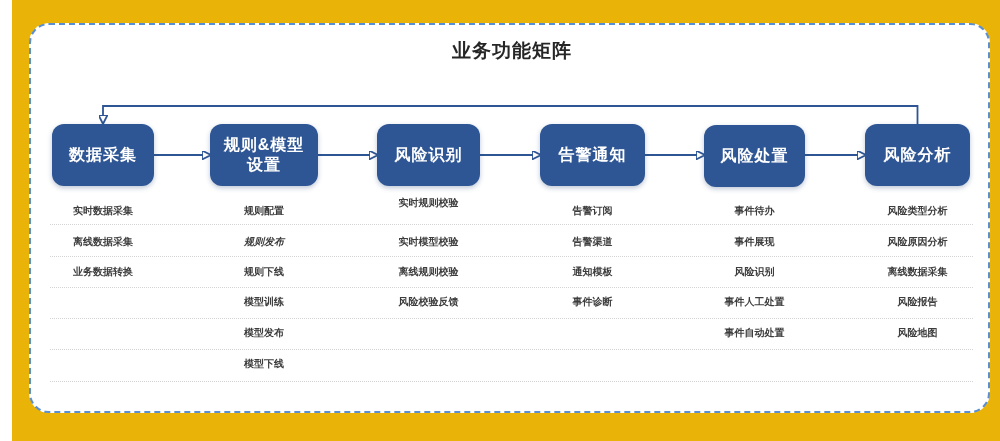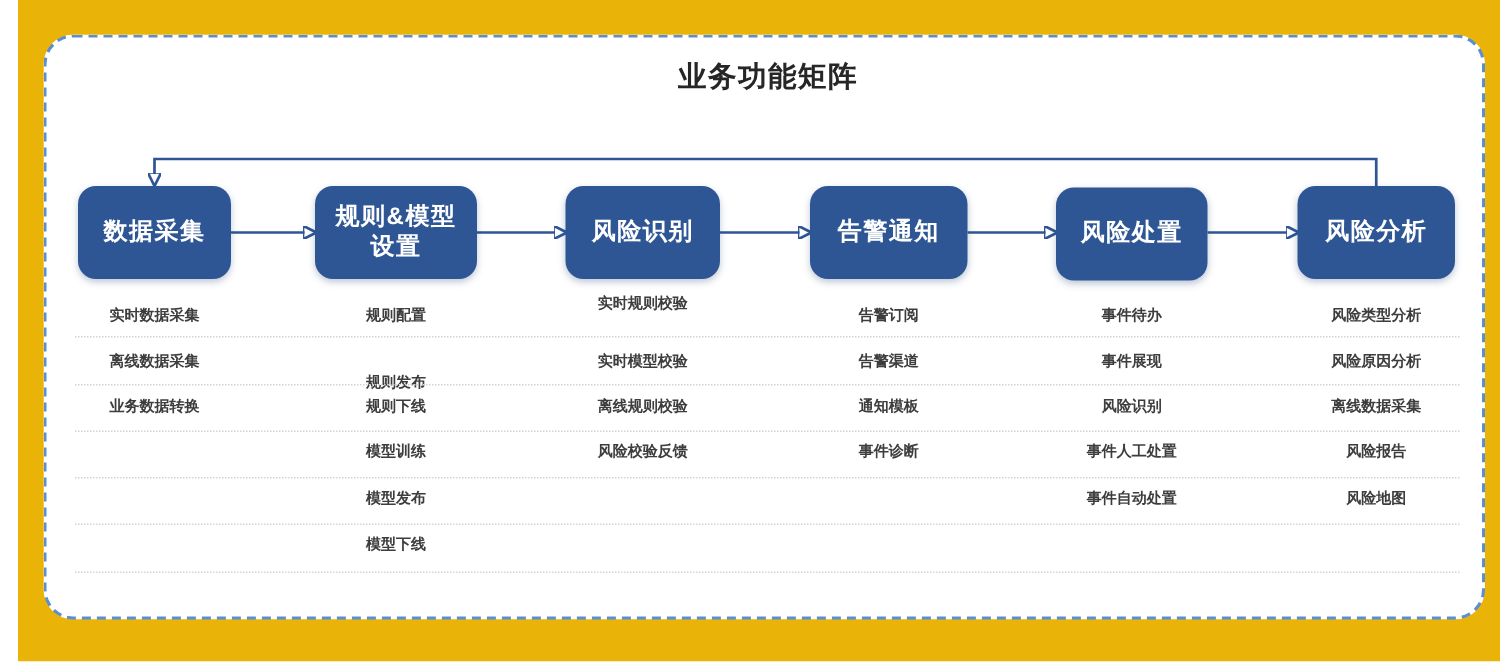--- a/index.html
+++ b/index.html
@@ -110,21 +110,21 @@
   </svg>
 
   <div id="matrix-columns">
       <div class="node" style="left: 40px; top: 124px; width: 102px; height: 62px;"><span>数据采集</span></div>
       <div class="matrix-item" style="left: 6px; top: 200px; width: 170px;">实时数据采集</div>
       <div class="matrix-item" style="left: 6px; top: 231px; width: 170px;">离线数据采集</div>
       <div class="matrix-item" style="left: 6px; top: 261px; width: 170px;">业务数据转换</div>
       <div class="node" style="left: 198px; top: 124px; width: 108px; height: 62px;"><span>规则&amp;模型
 设置</span></div>
       <div class="matrix-item" style="left: 167px; top: 200px; width: 170px;">规则配置</div>
-      <div class="matrix-item" style="left: 167px; top: 245px; width: 170px;">规则发布</div>
+      <div class="matrix-item" style="left: 167px; top: 231px; width: 170px; font-style: italic;">规则发布</div>
       <div class="matrix-item" style="left: 167px; top: 261px; width: 170px;">规则下线</div>
       <div class="matrix-item" style="left: 167px; top: 291px; width: 170px;">模型训练</div>
       <div class="matrix-item" style="left: 167px; top: 322px; width: 170px;">模型发布</div>
       <div class="matrix-item" style="left: 167px; top: 353px; width: 170px;">模型下线</div>
       <div class="node" style="left: 365px; top: 124px; width: 103px; height: 62px;"><span>风险识别</span></div>
       <div class="matrix-item" style="left: 331.5px; top: 192px; width: 170px;">实时规则校验</div>
       <div class="matrix-item" style="left: 331.5px; top: 231px; width: 170px;">实时模型校验</div>
       <div class="matrix-item" style="left: 331.5px; top: 261px; width: 170px;">离线规则校验</div>
       <div class="matrix-item" style="left: 331.5px; top: 291px; width: 170px;">风险校验反馈</div>
       <div class="node" style="left: 528px; top: 124px; width: 105px; height: 62px;"><span>告警通知</span></div>

